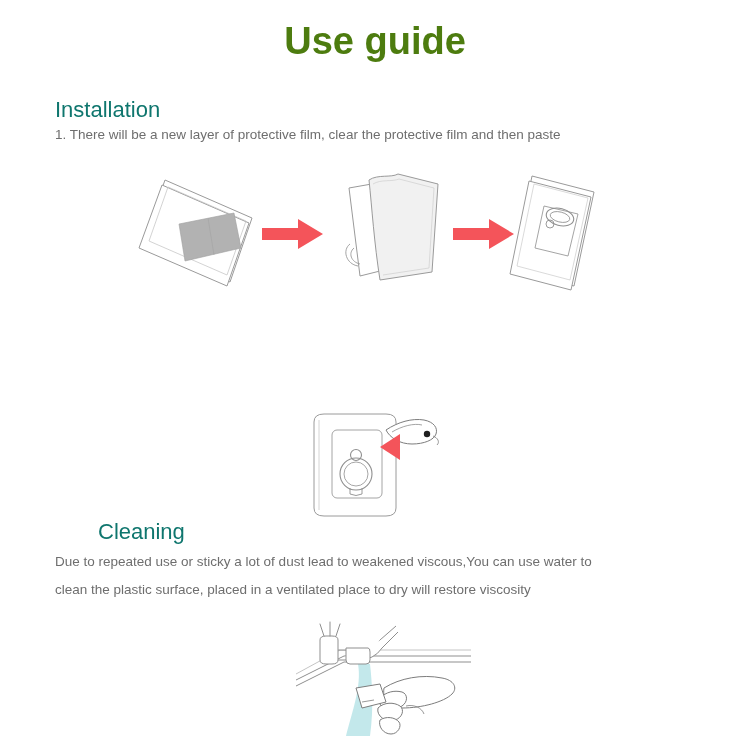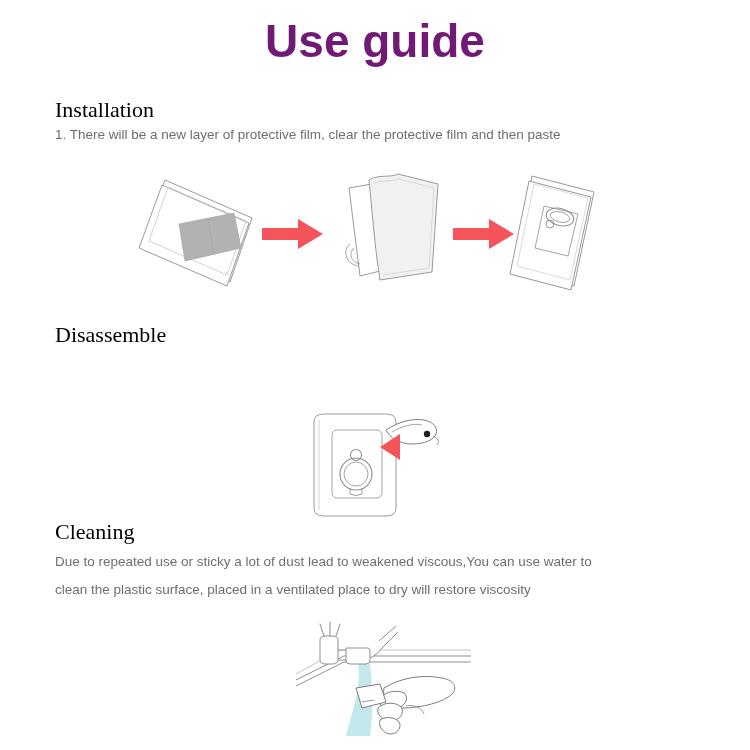--- a/index.html
+++ b/index.html
@@ -23,37 +23,36 @@
     background: #ffffff;
   }
 
   
   .page-title {
     position: absolute;
     left: 0;
     top: 14px;
     width: 750px;
     text-align: center;
-    font-size: 46px;
+    font-size: 38px;
     font-weight: 700;
-    color: #701a75;
+    color: #4d7c0f;
     letter-spacing: 0px;
     line-height: 54px;
   }
 
   
   .section-heading {
     position: absolute;
     left: 55px;
     font-size: 22px;
     font-weight: 400;
-    color: #000000;
+    color: #0f766e;
     line-height: 26px;
     white-space: nowrap;
-    font-family: Liberation Serif, serif;
   }
 
   
   .body-line {
     position: absolute;
     left: 55px;
     font-size: 13.5px;
     font-weight: 400;
     color: #6e6e6e;
     line-height: 18px;
@@ -140,21 +139,20 @@
       </g>
 
       <g stroke="#8f8f8f" stroke-width="1.1" fill="none">
         <ellipse cx="52" cy="47" rx="14" ry="8.5" transform="rotate(14 52 47)"></ellipse>
         <ellipse cx="52" cy="47" rx="10" ry="5" transform="rotate(14 52 47)" stroke-width="0.8"></ellipse>
         <circle cx="42" cy="54" r="4" stroke-width="0.9"></circle>
       </g>
     </svg>
   </div>
 
-  <div class="section-heading" style="top:322px;">Disassemble</div>
 
 
 
   <div class="illus" style="left:300px; top:408px;">
     <svg width="170" height="110" viewBox="0 0 170 110" fill="none">
 
       <g stroke="#9a9a9a" stroke-width="1" fill="#ffffff">
         <path d="M14 14 L14 100 Q14 108 24 108 L86 108 Q96 108 96 100 L96 14
                  Q96 6 86 6 L24 6 Q14 6 14 14 Z" stroke-linejoin="round"></path>
       </g>
@@ -178,21 +176,21 @@
         <circle cx="127" cy="26" r="3.2" fill="#1f1f1f" stroke="none"></circle>
         <path d="M133 28 C138 30 140 34 137 37" stroke-width="0.8" fill="none"></path>
       </g>
 
       <g>
         <path d="M100 26 L100 52 L80 39 Z" fill="#f4545a"></path>
       </g>
     </svg>
   </div>
 
-  <div class="section-heading" style="top:519px;">Cleaning</div>
+  <div class="section-heading" style="top:519px;margin-left:43px;">Cleaning</div>
 
   <div class="body-line" style="top:581px;">clean the plastic surface, placed in a ventilated place to dry will restore viscosity</div>
 
   <div class="body-line" style="top:553px;">Due to repeated use or sticky a lot of dust lead to weakened viscous,You can use water to</div>
 
   <div class="illus" style="left:296px; top:616px;">
     <svg width="175" height="130" viewBox="0 0 175 130" fill="none">
 
       <g>
         <path d="M62 48 C66 70 56 96 50 120 L74 120 C78 92 76 66 74 48 Z" fill="#b8e4e8" opacity="0.85"></path>

